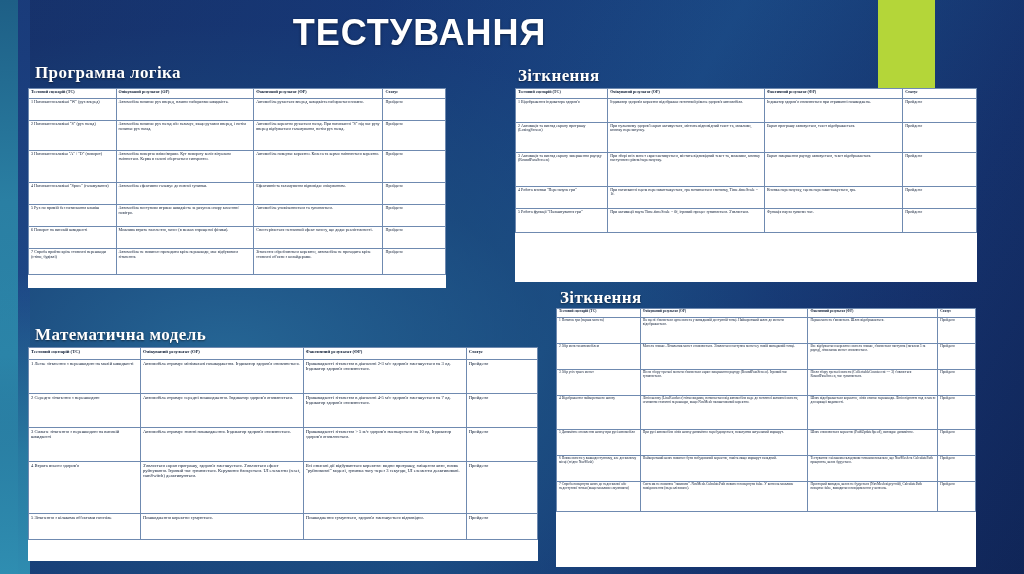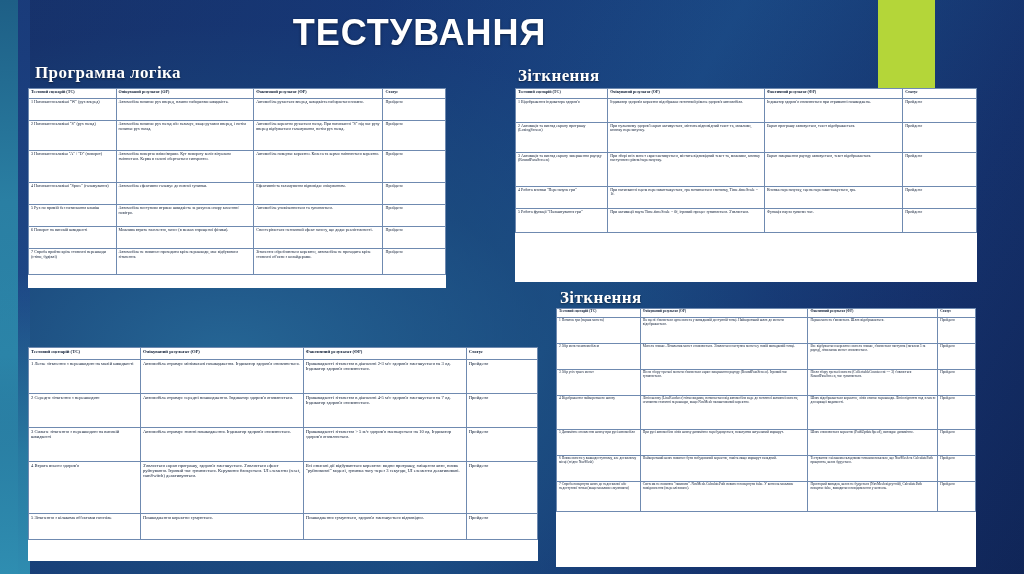--- a/index.html
+++ b/index.html
@@ -153,20 +153,21 @@
           <tr style="height: 26px;">
             <td class="">7 Спроба пройти крізь статичні перешкоди (стіни, будівлі)</td>
             <td class="jf">Автомобіль не повинен проходити крізь перешкоди, має відбуватися зіткнення.</td>
             <td class="jf">Зіткнення обробляються коректно, автомобіль не проходить крізь статичні об'єкти з колайдерами.</td>
             <td class="st">Пройдено</td>
           </tr>
         </tbody>
       </table>
     </div>
 
+  <div class="section-title" style="left:35px;top:325px;">Математична модель</div>
   <div class="tbl-wrap t-math" id="tbl-math" style="left:28px;top:347px;width:510px;height:214px;">
       <table class="tt">
         <colgroup>
           <col style="width: 22%;">
           <col style="width: 32%;">
           <col style="width: 32%;">
           <col style="width: 14%;">
         </colgroup>
         <thead>
           <tr style="height: 12px;">

